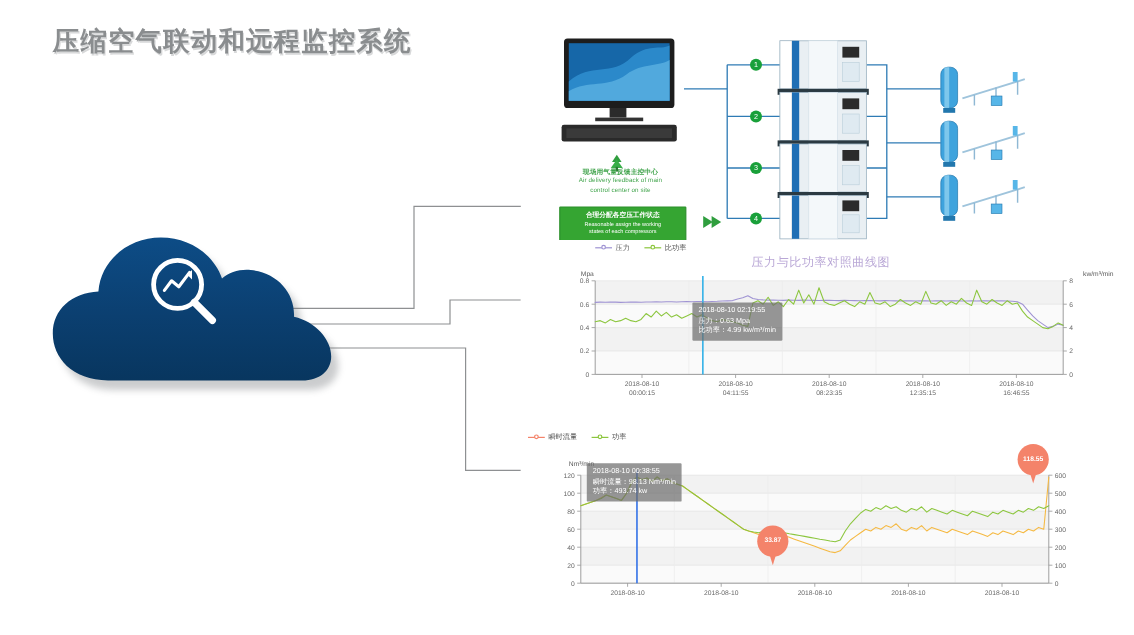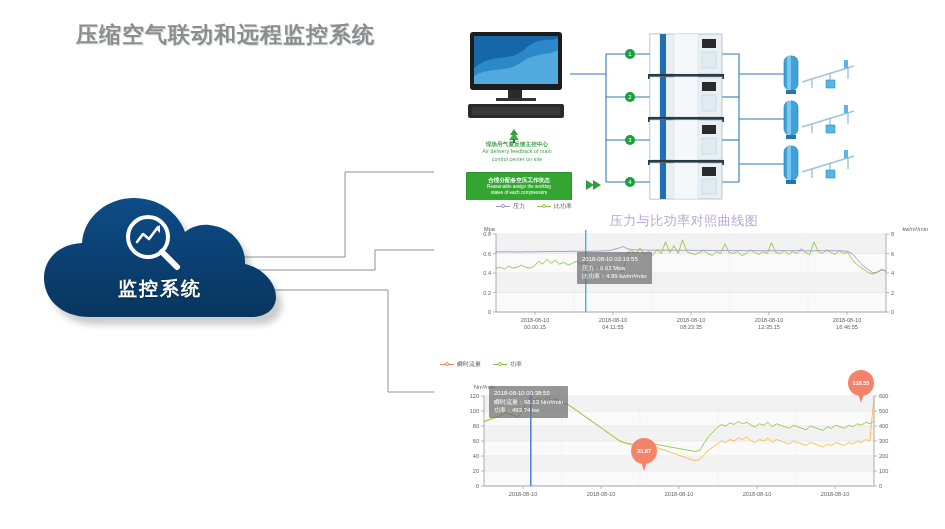--- a/index.html
+++ b/index.html
@@ -5,21 +5,20 @@
   html,body{margin:0;padding:0;}
   body{width:945px;height:529px;background:#ffffff;font-family:"Liberation Sans","DejaVu Sans",sans-serif;position:relative;overflow:hidden;}
   .root{position:relative;width:945px;height:529px;}
 
   
   .page-title{
     position:absolute;left:44px;top:20px;
     font-size:22px;font-weight:bold;color:#8a8d8f;letter-spacing:1px;
     text-shadow:1px 1px 0 #d8d9da;
     white-space:nowrap;
-    margin-left:32px;
   }
 
   
   .cloud-wrap{position:absolute;left:38px;top:192px;width:250px;height:140px;}
   .cloud-shadow{position:absolute;left:6px;top:8px;width:244px;height:130px;filter:blur(3px);opacity:.35;}
   .cloud-shape{position:absolute;left:0;top:0;width:244px;height:130px;}
   .cloud-label{
     position:absolute;left:0;top:84px;width:244px;text-align:center;
     color:#ffffff;font-size:19px;font-weight:bold;letter-spacing:2px;
     text-shadow:0 1px 2px rgba(0,0,0,.35);
@@ -54,21 +53,21 @@
   .chart-1{left:434px;top:200px;width:500px;height:140px;}
   .chart-2{left:434px;top:358px;width:500px;height:171px;}
 
   .legend{position:absolute;top:2px;left:62px;display:flex;gap:12px;align-items:center;font-size:6px;}
   .legend-item{display:flex;align-items:center;gap:3px;}
   .legend-mark{display:inline-block;width:14px;height:6px;position:relative;}
   .legend-mark::before{content:"";position:absolute;left:0;top:2.5px;width:14px;height:1px;background:currentColor;}
   .legend-mark::after{content:"";position:absolute;left:5px;top:0.5px;width:4px;height:4px;border-radius:50%;border:1px solid currentColor;background:#fff;box-sizing:border-box;}
   .legend-text{color:#555;font-size:6px;}
 
-  .chart-title{position:absolute;top:12px;left:0;width:100%;text-align:center;font-size:13px;letter-spacing:.5px;}
+  .chart-title{position:absolute;top:12px;left:0;width:100%;text-align:center;font-size:10px;letter-spacing:.5px;}
   .chart-title.c1{color:#b9a7d6;}
   .chart-title.c2{color:#f4876a;}
 
   .axis-unit{position:absolute;font-size:5.6px;color:#5b5b5b;}
   .unit-left-1{left:50px;top:26px;}
   .unit-right-1{right:6px;top:26px;}
   .unit-left-2{left:40px;top:26px;}
 
   .plot-svg{position:absolute;left:0;top:0;width:100%;height:100%;}
 
@@ -124,21 +123,20 @@
       <path d="M52,125 C22,125 6,106 6,86 C6,66 22,52 44,51 C46,24 70,6 96,6 C120,6 140,20 147,40
                C153,35 162,32 171,33 C193,35 208,52 207,72 C225,76 238,91 238,105
                C238,117 228,125 214,125 Z" fill="url(#cg)"></path>
     </svg>
     <svg class="cloud-icon" viewBox="0 0 66 62">
       <circle cx="28" cy="25" r="20" fill="none" stroke="#ffffff" stroke-width="4"></circle>
       <polyline points="17,30 23,22 29,27 38,15" fill="none" stroke="#ffffff" stroke-width="2.6" stroke-linecap="round" stroke-linejoin="round"></polyline>
       <polygon points="36,17 40,13 40,21" fill="#ffffff"></polygon>
       <line x1="42" y1="40" x2="57" y2="55" stroke="#ffffff" stroke-width="6" stroke-linecap="round"></line>
     </svg>
-    <div class="cloud-label">监控系统</div>
   </div>
 
   <div class="panel-diagram">
 
     <svg class="diagram-svg" viewBox="0 0 500 178">
 
       <line x1="136" y1="50" x2="172" y2="50" stroke="#2e7bb5" stroke-width="1.1"></line>
       <line x1="172" y1="50" x2="172" y2="50" stroke="#2e7bb5" stroke-width="1.1"></line>
 
       <path d="M172,50 L172,30 L172,158" fill="none" stroke="#2e7bb5" stroke-width="1.1"></path>

